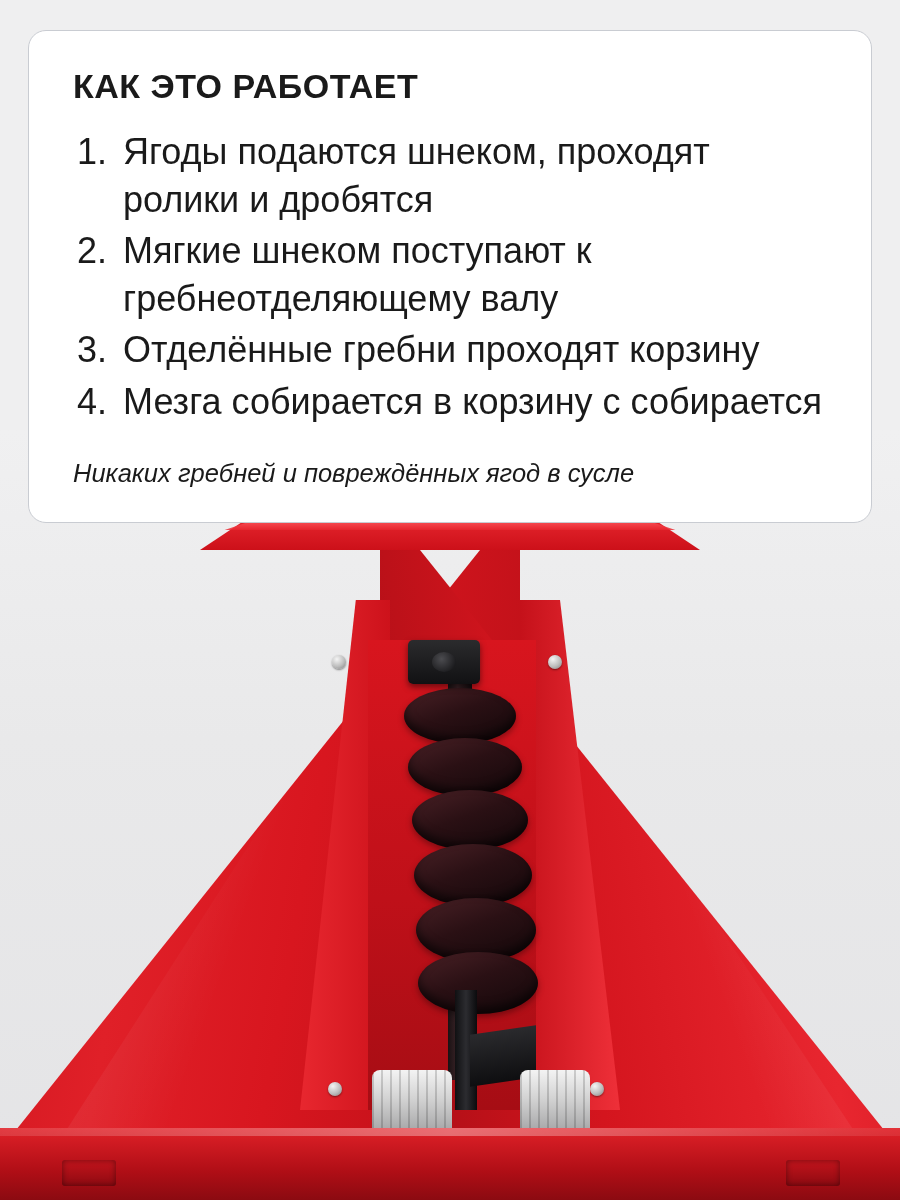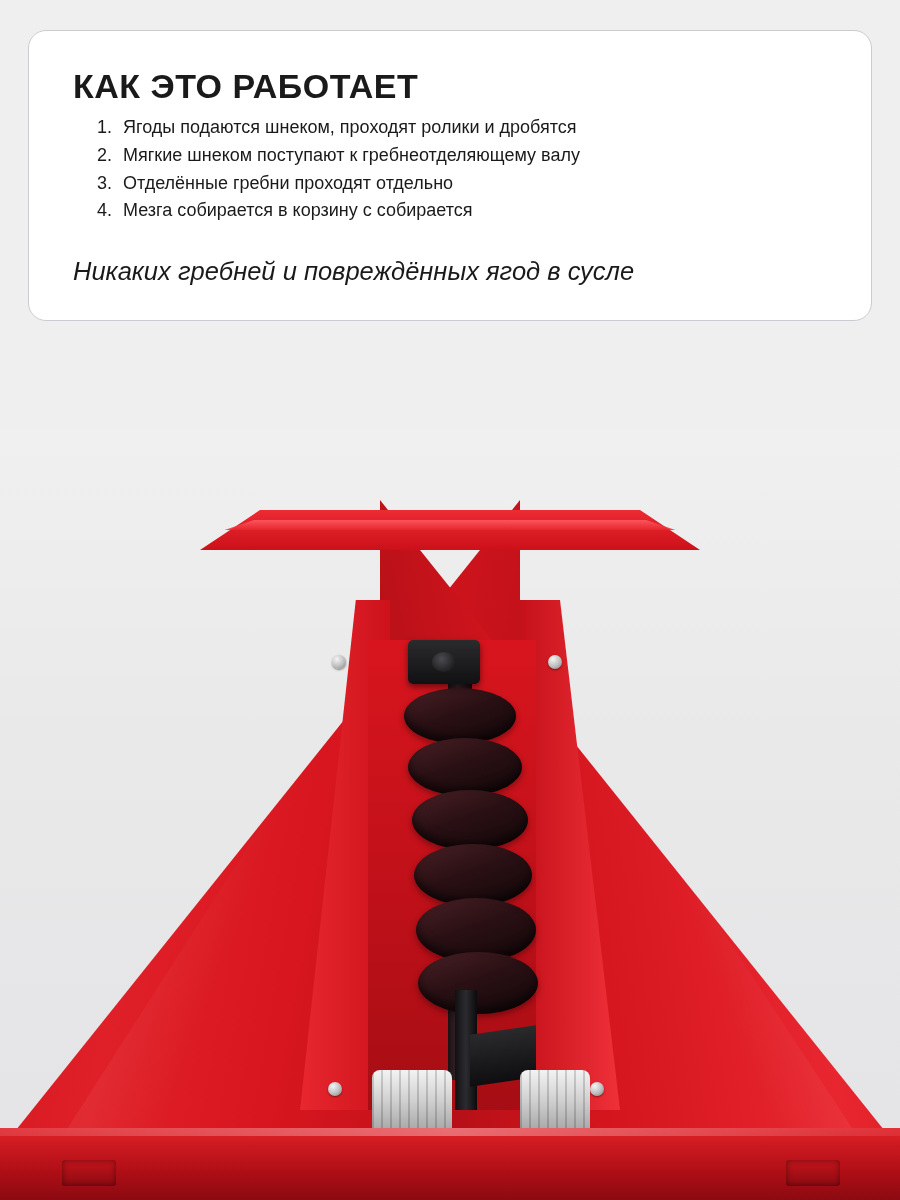--- a/index.html
+++ b/index.html
@@ -241,34 +241,34 @@
     left: 28px;
     top: 30px;
     width: 844px;
     box-sizing: border-box;
     background: #ffffff;
     border: 1.5px solid #c9ccd2;
     border-radius: 18px;
     padding: 36px 44px 34px 44px;
   }
   .card-title {
-    margin: 0 0 10px 0;
+    margin: 0 0 22px 0;
     font-size: 34px;
     font-weight: bold;
     letter-spacing: .5px;
     color: #1a1a1a;
   }
   ol.steps {
     margin: 0;
     padding: 0 0 0 44px;
     list-style: decimal;
     color: #1a1a1a;
   }
   ol.steps li {
-    font-size: 18px;
+    font-size: 36px;
     line-height: 1.32;
     margin-bottom: 4px;
     padding-left: 6px;
   }
   .footnote {
     margin-top: 34px;
     font-size: 25.5px;
     font-style: italic;
     color: #1a1a1a;
   }
@@ -320,19 +320,19 @@
     <div class="bottom-bar-hi"></div>
     <div class="foot l"></div>
     <div class="foot r"></div>
   </div>
 
   <div class="card">
     <h1 class="card-title">КАК ЭТО РАБОТАЕТ</h1>
     <ol class="steps">
       <li>Ягоды подаются шнеком, проходят ролики и дробятся</li>
       <li>Мягкие шнеком поступают к гребнеотделяющему валу</li>
-      <li>Отделённые гребни проходят отдельно</li>
+      <li>Отделённые гребни проходят корзину</li>
       <li>Мезга собирается в корзину с собирается</li>
     </ol>
     <div class="footnote">Никаких гребней и повреждённых ягод в сусле</div>
   </div>
 
 </div>
 
 </body></html>

